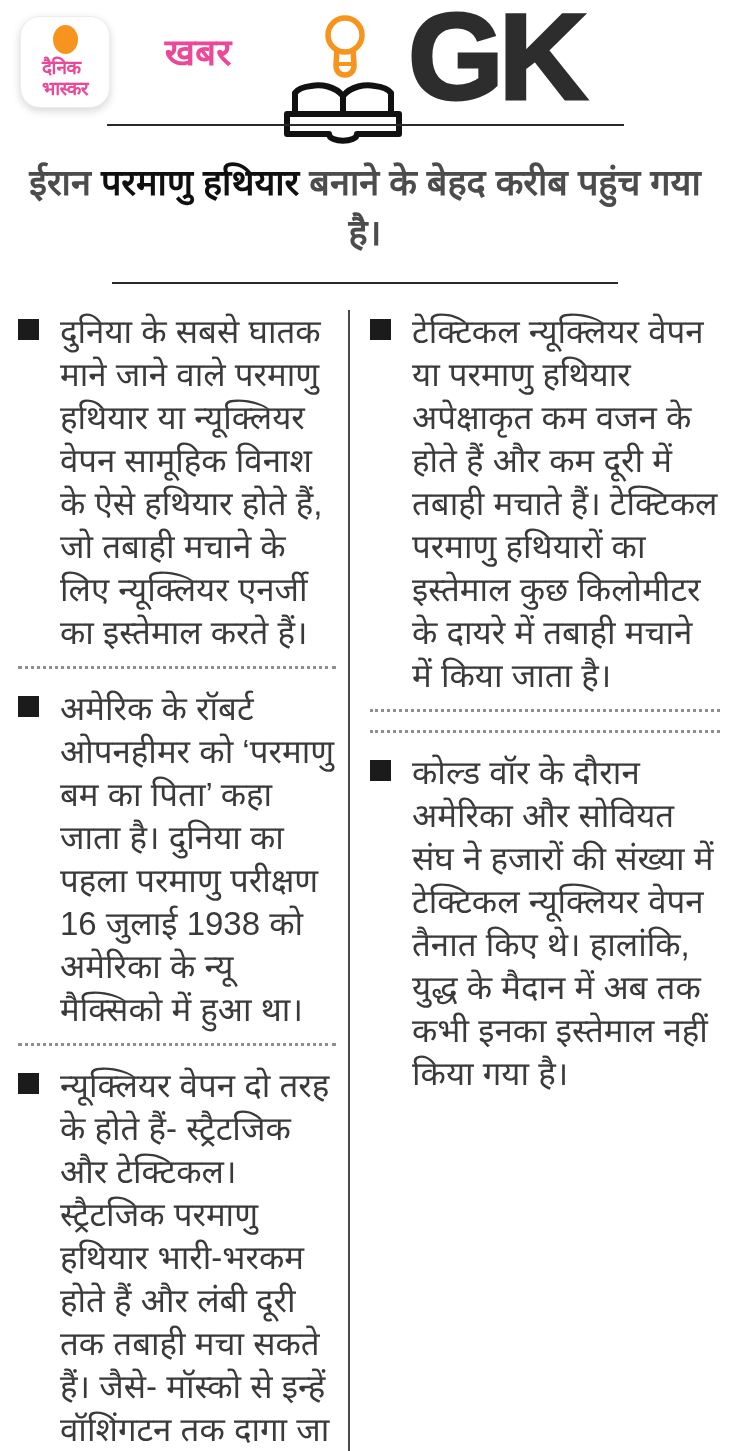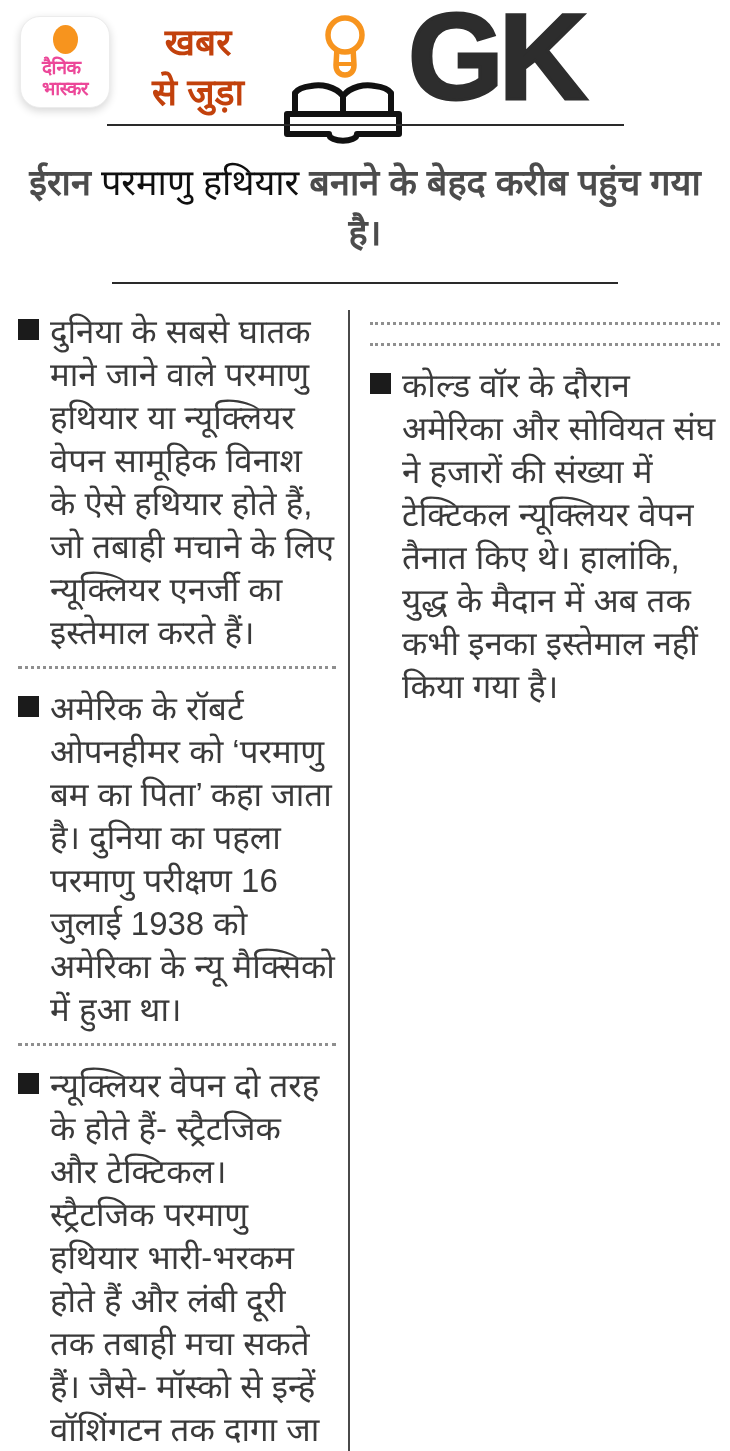--- a/index.html
+++ b/index.html
@@ -11,64 +11,63 @@
   .header { position:relative; height:150px; }
   .logo-card{
     position:absolute; left:20px; top:16px; width:90px; height:92px;
     background:#fff; border:1px solid #ececec; border-radius:20px;
     box-shadow:0 3px 9px rgba(0,0,0,.16);
     display:flex; flex-direction:column; align-items:center; justify-content:center;
   }
   .logo-dot{ width:25px; height:29px; background:#F7941E; border-radius:50%; margin-bottom:3px; }
   .logo-text{ font-size:19px; font-weight:800; color:#ec4899; line-height:21px; text-align:left; letter-spacing:-0.5px; }
   .tagline{
-    position:absolute; left:128px; top:18px; width:140px; text-align:center;
-    font-size:37px; font-weight:700; color:#c2410c; line-height:50px; white-space:nowrap;
+    position:absolute; left:128px; top:28px; width:140px; text-align:center;
+    font-size:37px; font-weight:700; color:#ec4899; line-height:50px; white-space:nowrap;
   }
   .icon-bulb{ position:absolute; left:320px; top:15px; }
   .icon-book{ position:absolute; left:281px; top:80px; }
   .gk-title{
     position:absolute; left:408px; top:-8px;
     font-size:123px; line-height:130px; font-weight:900; color:#2d2d2d;
     letter-spacing:-5px; -webkit-text-stroke:3px #2d2d2d;
   }
   .header-rule{ position:absolute; left:107px; top:124px; width:517px; height:2px; background:#2a2a2a; }
 
   
   .intro{ margin:8px 22px 0; text-align:center; font-size:36px; line-height:50px; font-weight:600; color:#4c4c4c; }
-  .intro b{ color:#0f0f0f; font-weight:400; }
+  .intro b{ color:#0f0f0f; font-weight:700; }
   .intro-rule{ width:506px; height:2px; background:#2a2a2a; margin:24px auto 0; }
 
   
   .columns{ display:flex; align-items:stretch; margin-top:26px; padding-bottom:12px; }
   .col-left{ width:348px; padding:0 12px 0 18px; }
   .col-divider{ width:2px; background:#4a4a4a; }
   .col-right{ flex:1; padding:0 10px 0 20px; }
-  .bullet{ display:grid; grid-template-columns:21px 1fr; column-gap:11px; }
+  .bullet{ display:grid; grid-template-columns:21px 1fr; column-gap:21px; }
   .sq{ width:21px; height:21px; background:#1b1b1b; margin-top:9px; }
   .bullet p{ font-size:33px; line-height:43px; color:#3a3a3a; font-weight:500; }
   .dotted{ border-top:3px dotted #8f8f8f; margin:12px 0 18px; }
 </style>
 </head>
 <body>
 
 <div class="page">
 
   <div class="header">
     <div class="logo-card">
       <span class="logo-dot"></span>
       <div class="logo-text">
         <div>दैनिक</div>
         <div>भास्कर</div>
       </div>
     </div>
 
     <div class="tagline">
       <div>खबर</div>
-      <div>से जुड़ा</div>
     </div>
 
     <svg class="icon-bulb" width="50" height="66" viewBox="0 0 48 66">
       <circle cx="24" cy="20" r="17" fill="none" stroke="#F7941E" stroke-width="5.5"></circle>
       <path d="M16 33 L15 50 C15 56 18 60 24 60 C30 60 33 56 33 50 L32 33" fill="none" stroke="#F7941E" stroke-width="5.5" stroke-linejoin="round"></path>
       <line x1="15" y1="49" x2="33" y2="49" stroke="#F7941E" stroke-width="4"></line>
     </svg>
 
     <svg class="icon-book" width="124" height="68" viewBox="0 0 124 68">
       <path d="M62 16 C54 6 40 4 30 6 C22 7 16 10 14 13 L14 36 L62 36 Z" fill="#ffffff" stroke="#111111" stroke-width="6" stroke-linejoin="round"></path>
@@ -101,20 +100,24 @@
       <div class="dotted"></div>
       <div class="bullet">
         <span class="sq"></span>
         <p>न्यूक्लियर वेपन दो तरह के होते हैं- स्ट्रैटजिक और टेक्टिकल। स्ट्रैटजिक परमाणु हथियार भारी-भरकम होते हैं और लंबी दूरी तक तबाही मचा सकते हैं। जैसे- मॉस्को से इन्हें वॉशिंगटन तक दागा जा सकता है।</p>
       </div>
     </div>
 
     <div class="col-divider"></div>
 
     <div class="col-right">
+      <div class="bullet">
+        <span class="sq"></span>
+        <p>टेक्टिकल न्यूक्लियर वेपन या परमाणु हथियार अपेक्षाकृत कम वजन के होते हैं और कम दूरी में तबाही मचाते हैं। टेक्टिकल परमाणु हथियारों का इस्तेमाल कुछ किलोमीटर के दायरे में तबाही मचाने में किया जाता है।</p>
+      </div>
       <div class="dotted"></div>
       <div class="dotted"></div>
       <div class="bullet">
         <span class="sq"></span>
         <p>कोल्ड वॉर के दौरान अमेरिका और सोवियत संघ ने हजारों की संख्या में टेक्टिकल न्यूक्लियर वेपन तैनात किए थे। हालांकि, युद्ध के मैदान में अब तक कभी इनका इस्तेमाल नहीं किया गया है।</p>
       </div>
     </div>
 
   </div>
 </div>

